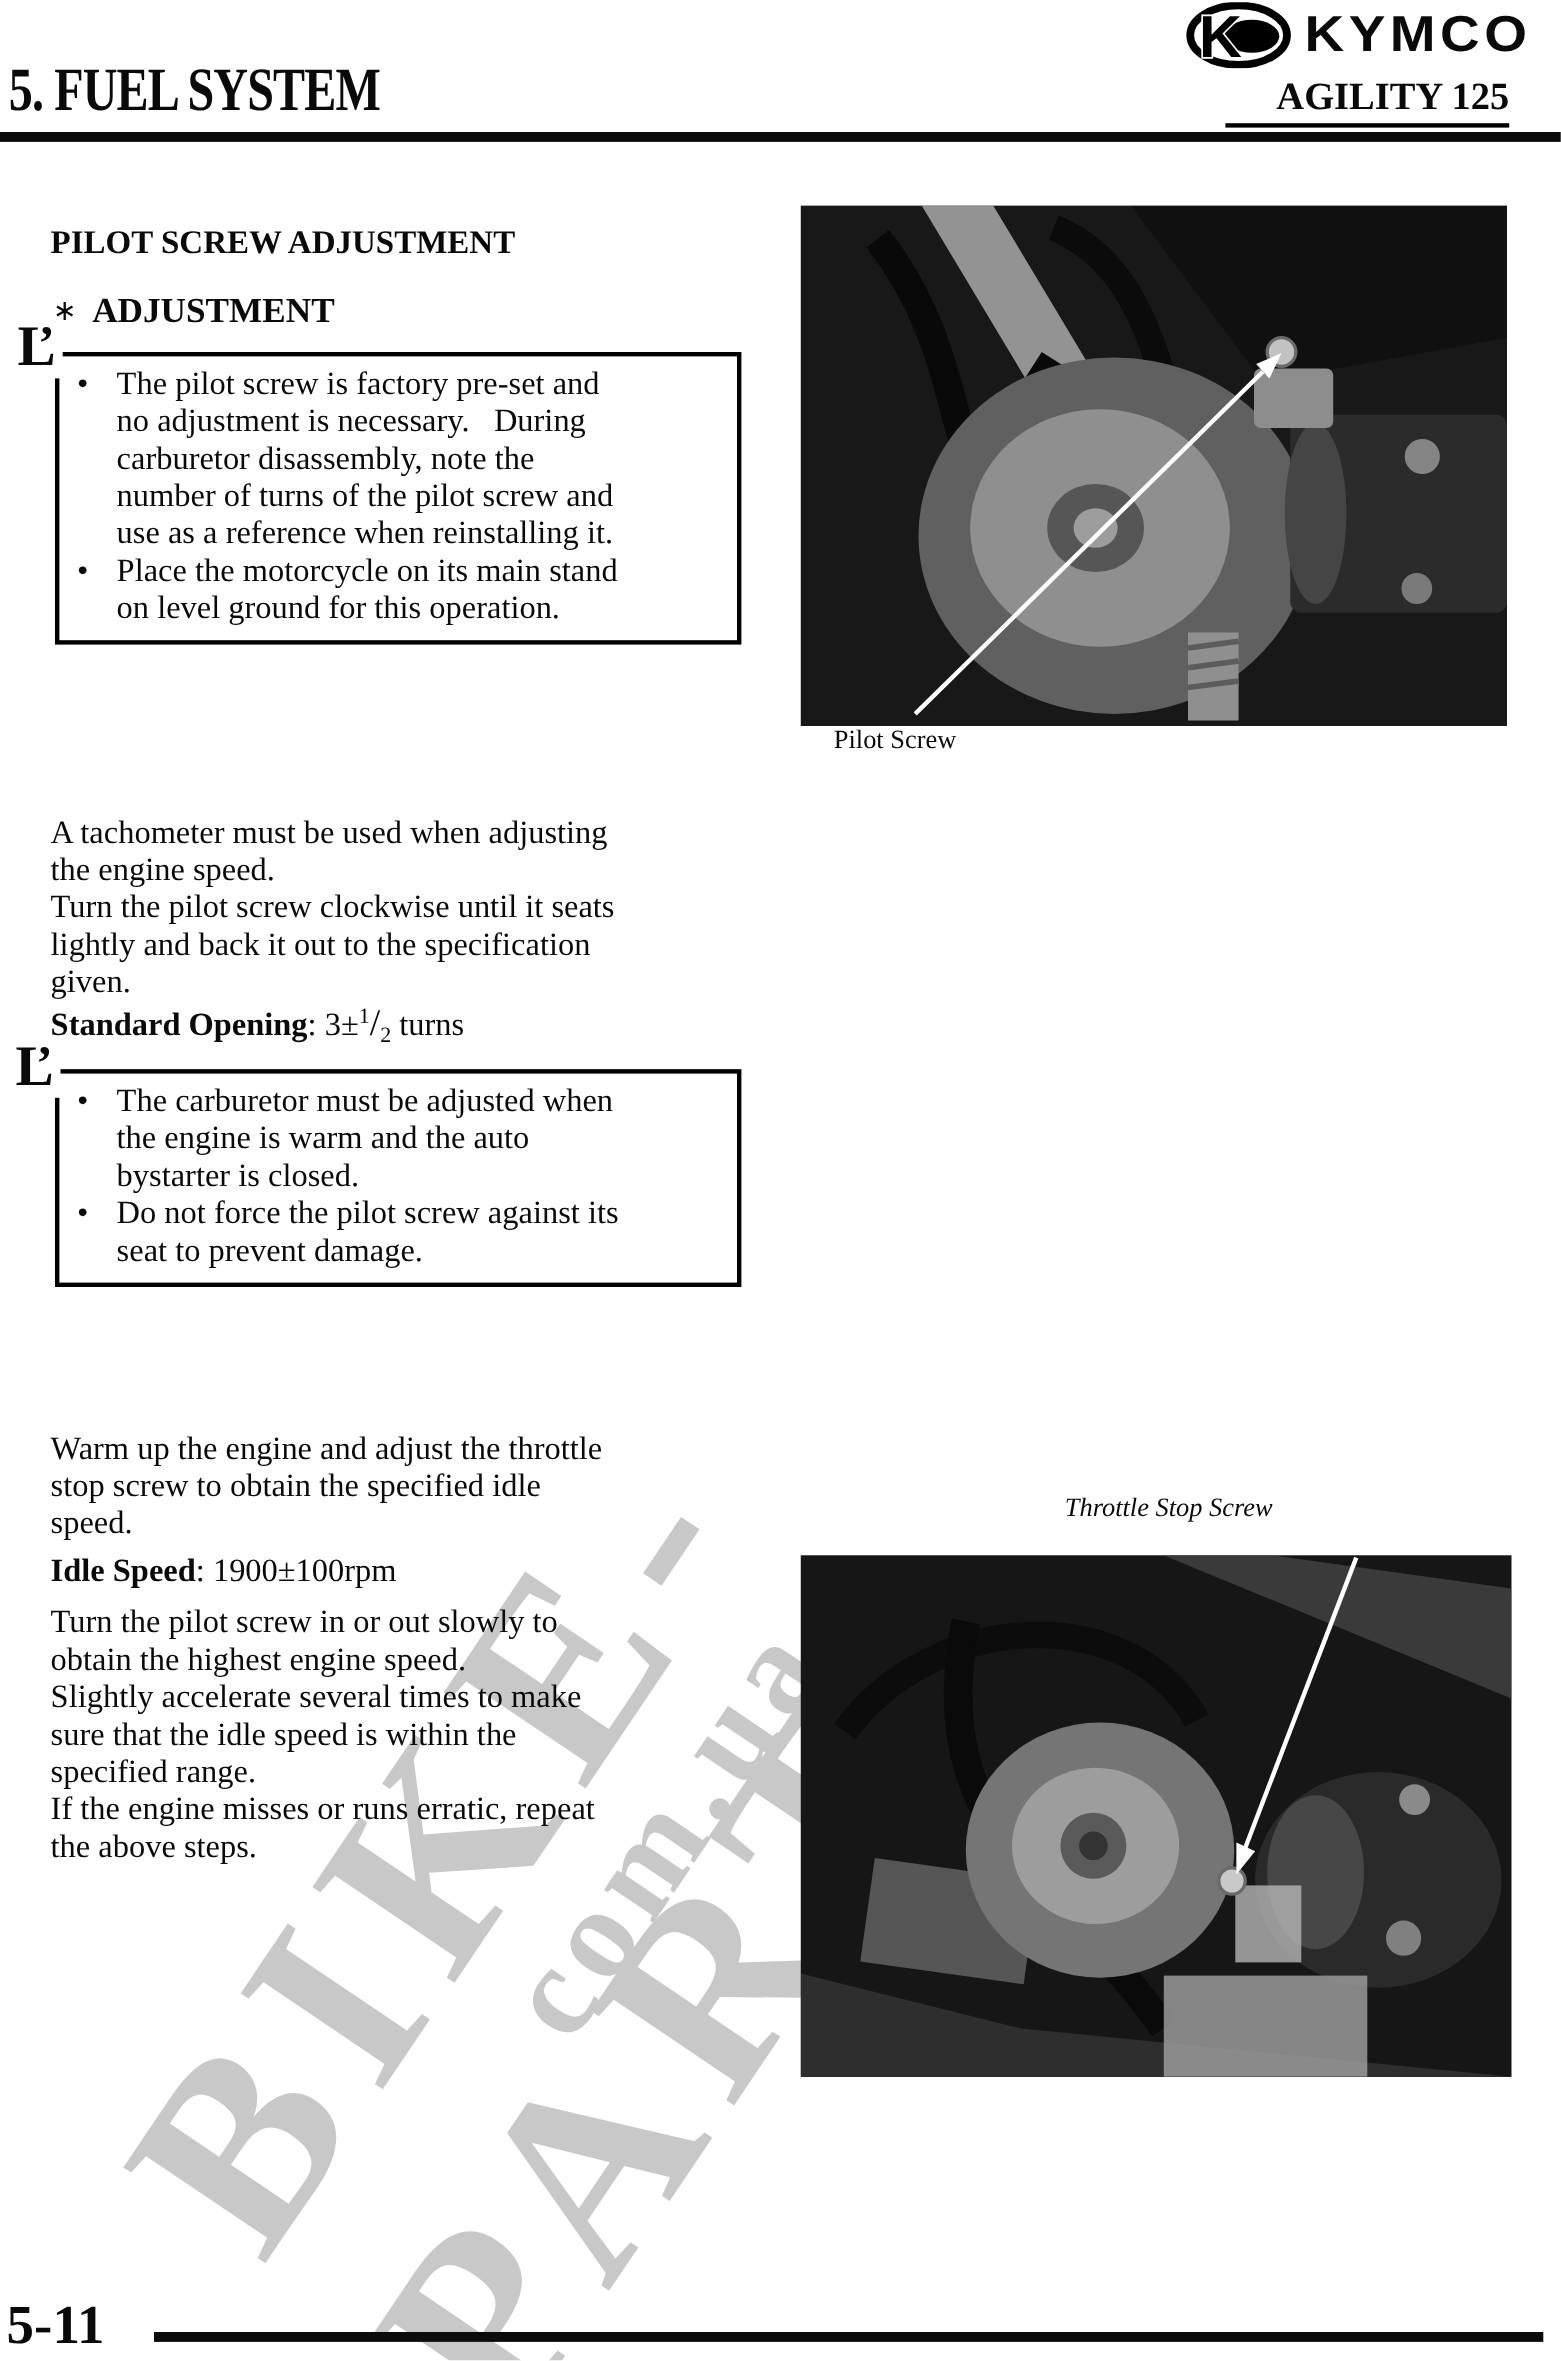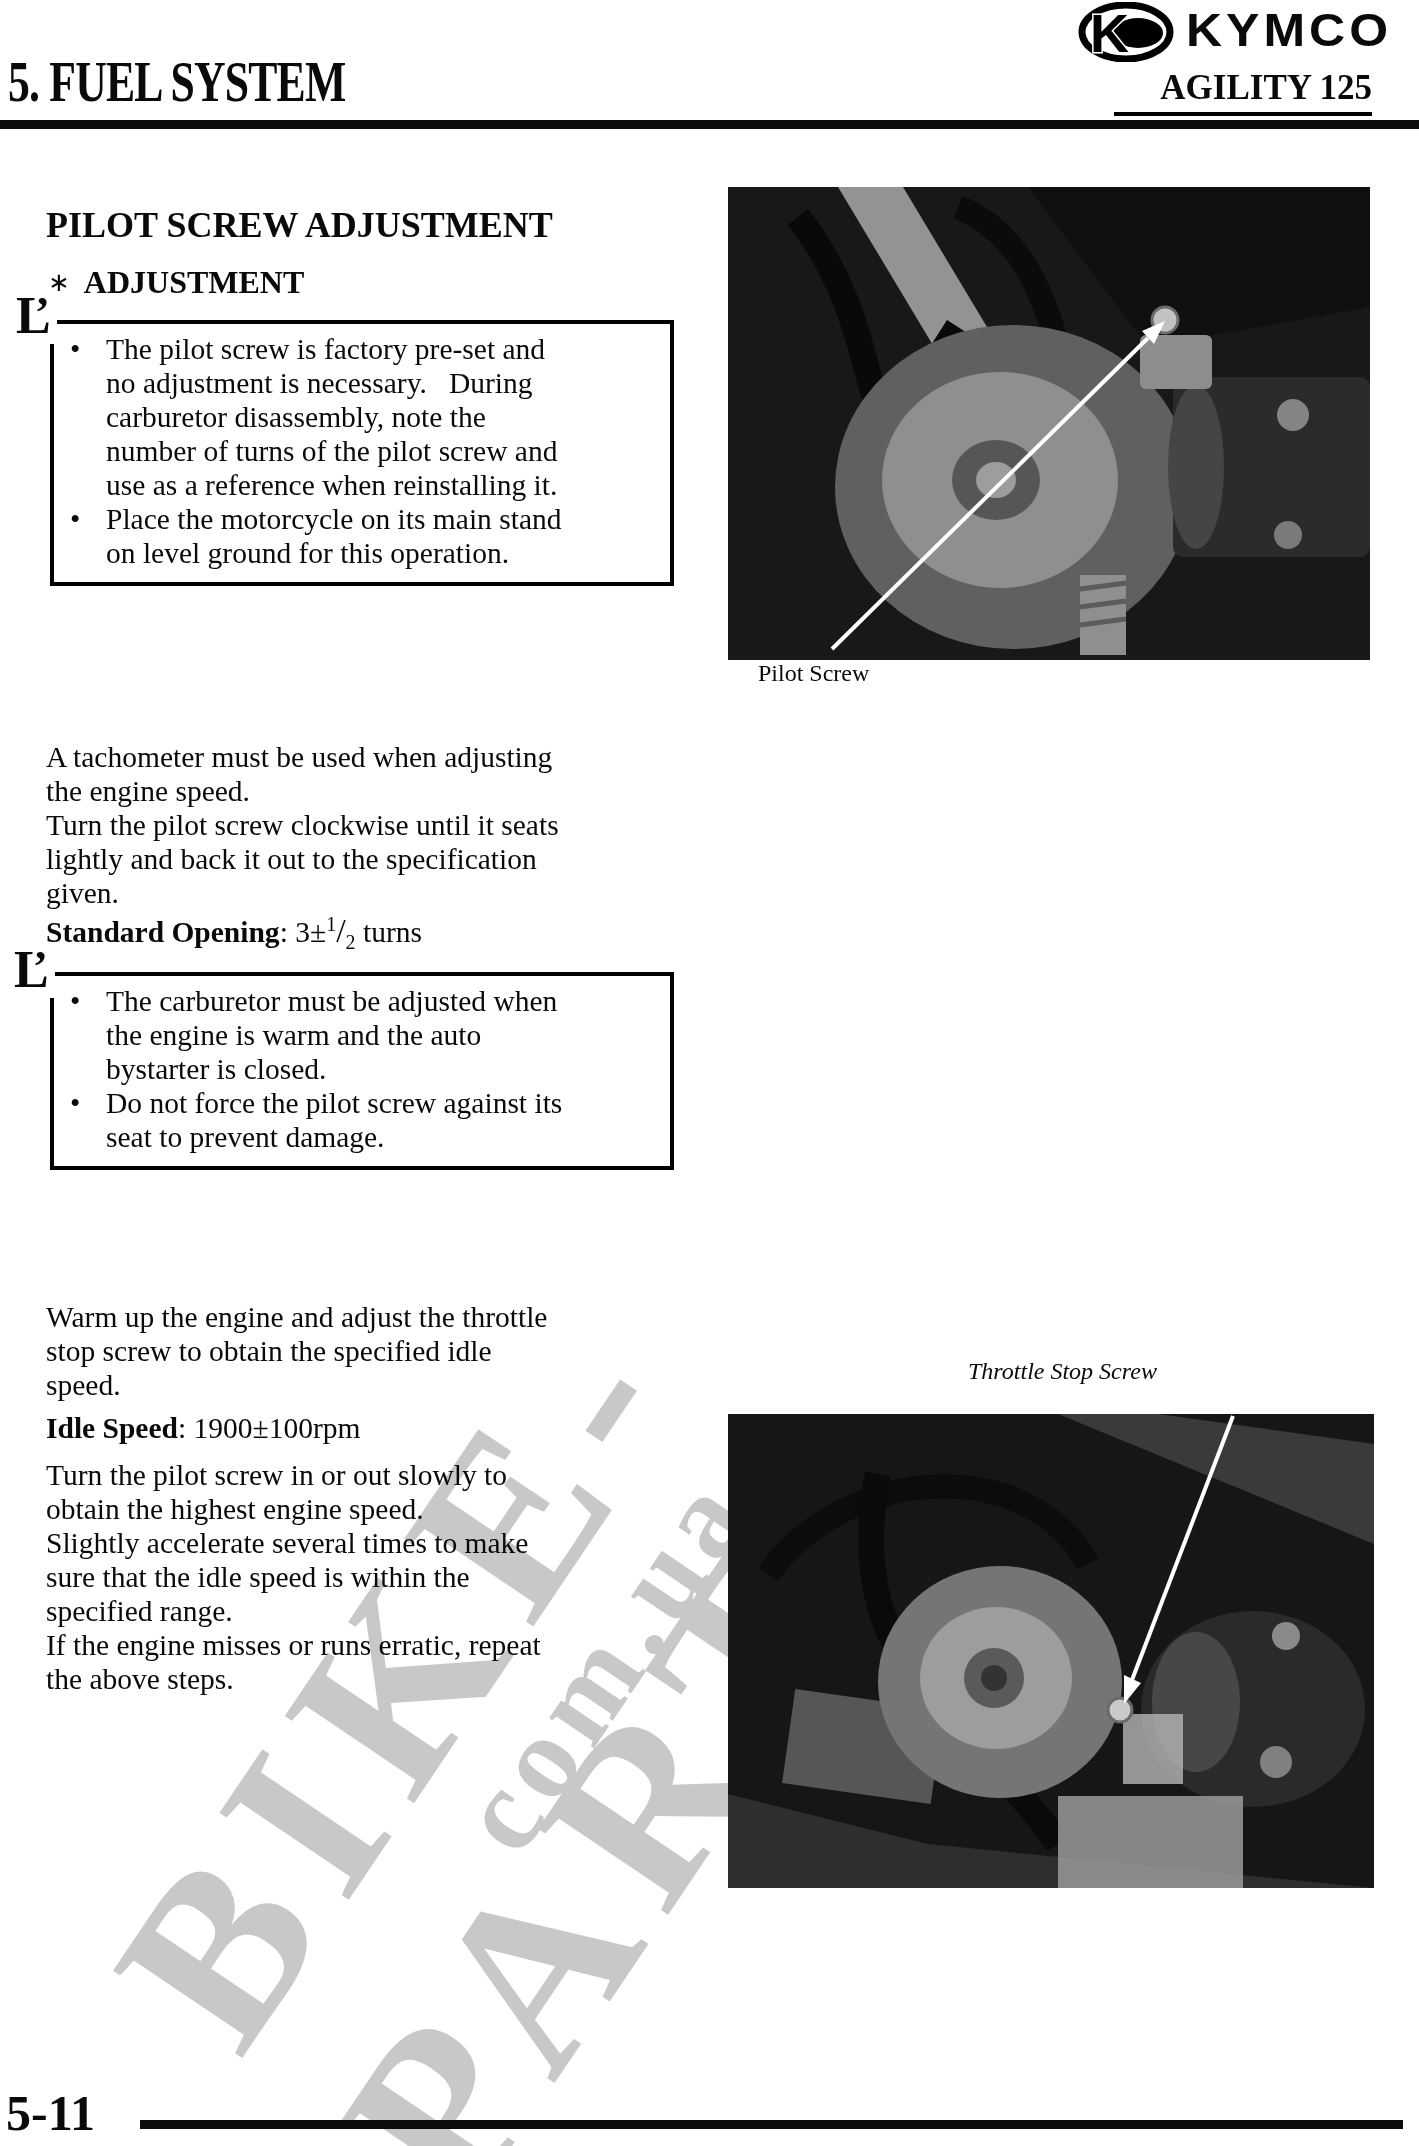--- a/index.html
+++ b/index.html
@@ -27,21 +27,21 @@
   .brand-text { position:absolute; left:108px; top:2px;
     font-family:"Liberation Sans", sans-serif; font-weight:bold;
     font-size:50px; letter-spacing:4px; transform:scaleY(0.92);
     transform-origin:left top; }
   .model { left:1114px; top:68px; width:258px; text-align:right;
     font-size:35px; font-weight:bold; border-bottom:4px solid #000;
     padding-bottom:4px; z-index:2; white-space:nowrap; }
   .header-rule { left:0; top:120px; width:1419px; height:9px; background:#0c0c0c; z-index:2; }
 
   
-  .h1 { left:46px; top:204px; font-size:36px; font-weight:bold; z-index:2; white-space:nowrap; }
+  .h1 { left:46px; top:204px; font-size:30px; font-weight:bold; z-index:2; white-space:nowrap; }
   .h2 { left:48px; top:264px; font-size:32px; font-weight:bold; z-index:2; white-space:nowrap; }
   .h2 .star { font-weight:normal; font-size:26px; position:relative; top:-2px; margin-right:14px; }
 
   .note-icon { font-size:52px; font-weight:bold; line-height:1;
     background:#ffffff; z-index:3; padding:0 6px 2px 0; }
   .note-box { width:594px; border:4px solid #000; background:transparent;
     padding:8px 6px 12px 16px; z-index:2; }
   .bullet-row { display:flex; font-size:29.5px; line-height:34px; }
   .bullet-char { flex:none; width:36px; }
   .bullet-text { flex:1; }

